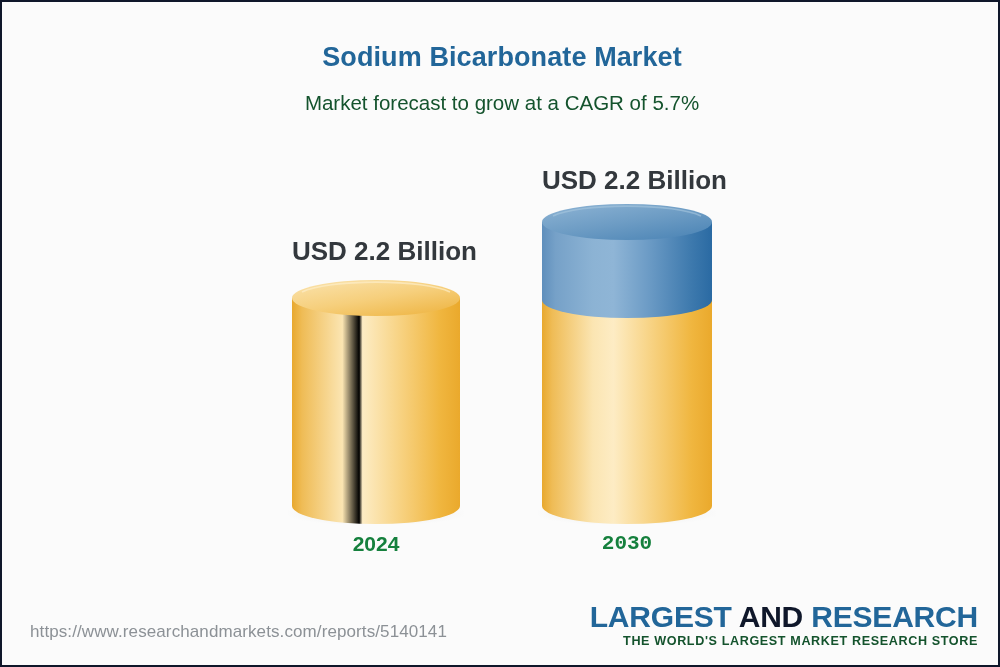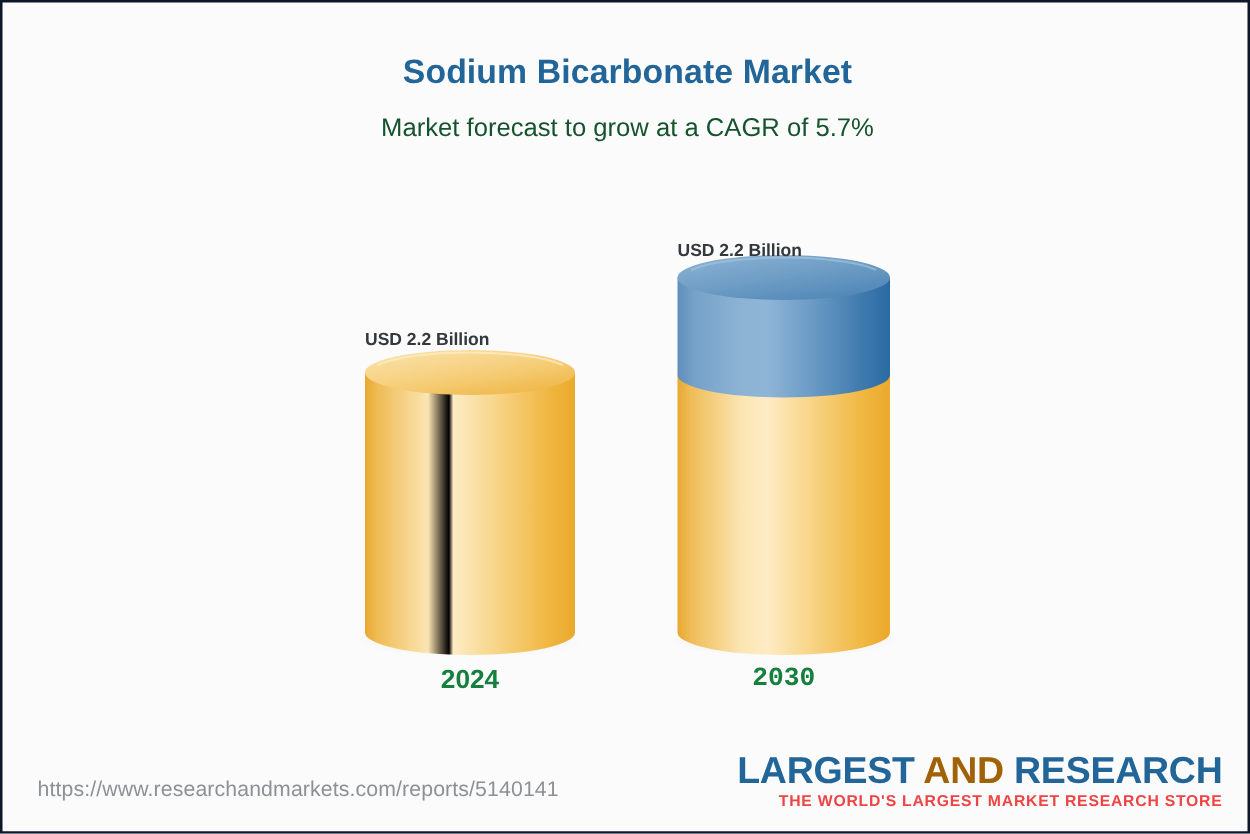--- a/index.html
+++ b/index.html
@@ -53,25 +53,24 @@
     left: 0;
     top: 0;
     width: 1000px;
     height: 667px;
   }
 
   
   .value-label {
     position: absolute;
     text-align: left;
-    font-size: 14px;
+    font-size: 26px;
     font-weight: bold;
     color: #33383d;
     white-space: nowrap;
-    margin-top: 27px;
   }
   .value-label.v1 { left: 290px; top: 234px; width: 168px; }
   .value-label.v2 { left: 540px; top: 163px; width: 170px; }
 
   
   .cat-label {
     position: absolute;
     text-align: center;
     font-size: 21px;
     font-weight: bold;
@@ -105,25 +104,25 @@
     text-align: right;
   }
   .logo-main {
     font-size: 30px;
     font-weight: bold;
     letter-spacing: -0.2px;
     color: #226699;
     line-height: 1.02;
     white-space: nowrap;
   }
-  .logo-main .and { color: #a16207; }
+  .logo-main .and { color: #0f172a; }
   .logo-tag {
     font-size: 12.6px;
     font-weight: bold;
-    color: #ef4444;
+    color: #14532d;
     letter-spacing: 0.62px;
     line-height: 1.35;
     white-space: nowrap;
   }
 </style>
 </head>
 <body>
 
 <div id="canvas">
 

